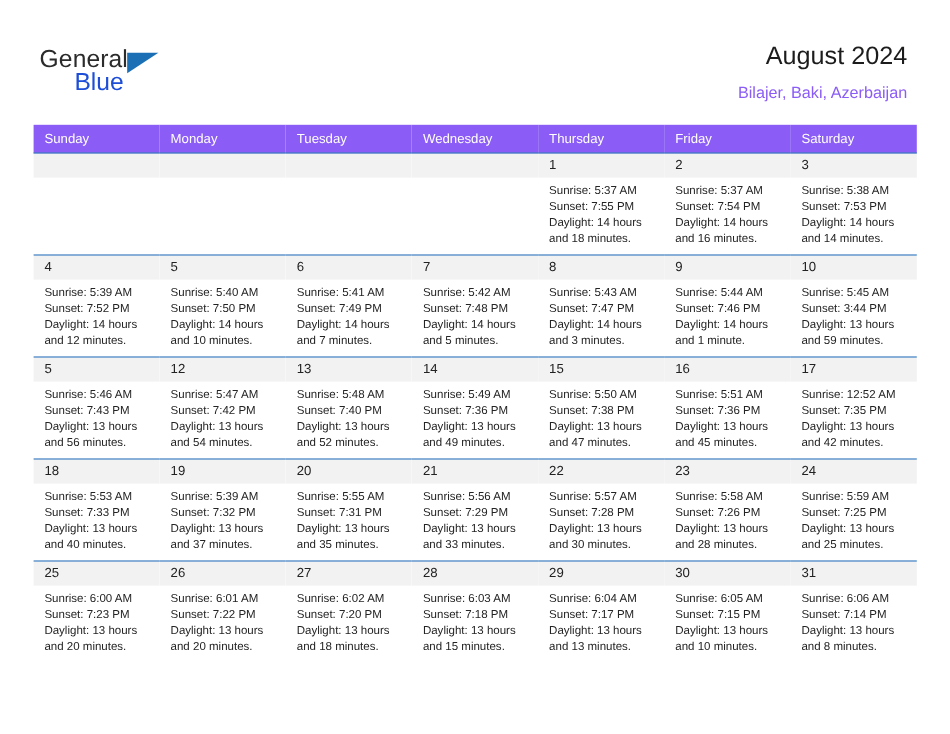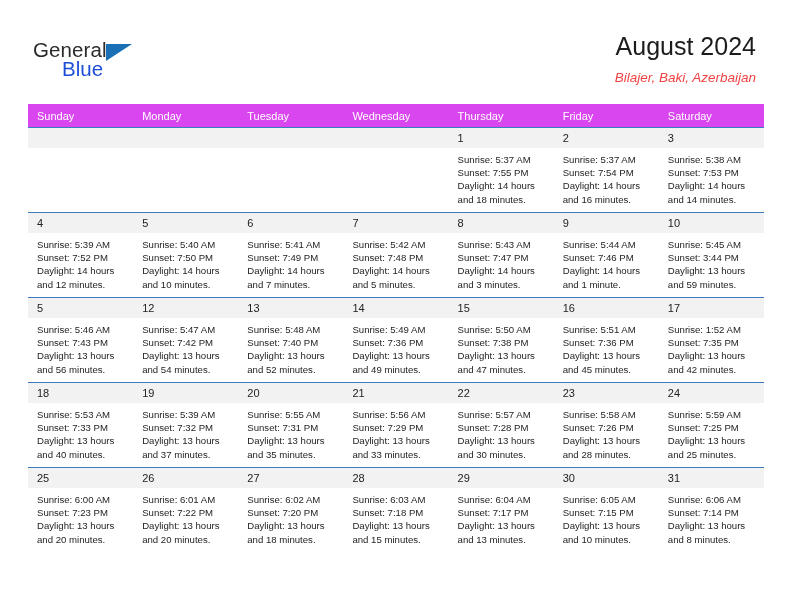--- a/index.html
+++ b/index.html
@@ -60,49 +60,48 @@
     border-bottom: 17px solid transparent;
   }
 
   .title-block {
     position: absolute;
     right: 36px;
     top: 30px;
     text-align: right;
   }
   .cal-title {
-    font-size: 25px;
+    font-size: 21px;
     font-weight: normal;
     color: #1c1c1c;
     line-height: 33px;
     white-space: nowrap;
   }
   .cal-location {
     margin-top: 6px;
     font-size: 13.5px;
-    color: #ef4444;
+    color: #8b5cf6;
     line-height: 17px;
     white-space: nowrap;
-    font-style: italic;
   }
 
   
   .calendar {
     position: absolute;
     left: 28px;
     top: 104px;
     width: 736px;
   }
   table.cal {
     width: 736px;
     border-collapse: collapse;
     table-layout: fixed;
   }
   table.cal th {
-    background: #d946ef;
+    background: #8b5cf6;
     color: #ffffff;
     font-size: 11px;
     font-weight: normal;
     text-align: left;
     padding: 5px 0 5px 9px;
     height: 13px;
     border: none;
   }
   table.cal td {
     vertical-align: top;
@@ -355,21 +354,21 @@
             <div class="cell-body">
               <div>Sunrise: 5:51 AM</div>
               <div>Sunset: 7:36 PM</div>
               <div>Daylight: 13 hours</div>
               <div>and 45 minutes.</div>
             </div>
           </td>
           <td>
             <span class="daynum">17</span>
             <div class="cell-body">
-              <div>Sunrise: 1:52 AM</div>
+              <div>Sunrise: 12:52 AM</div>
               <div>Sunset: 7:35 PM</div>
               <div>Daylight: 13 hours</div>
               <div>and 42 minutes.</div>
             </div>
           </td>
         </tr>
 
         <tr class="week">
           <td>
             <span class="daynum">18</span>

